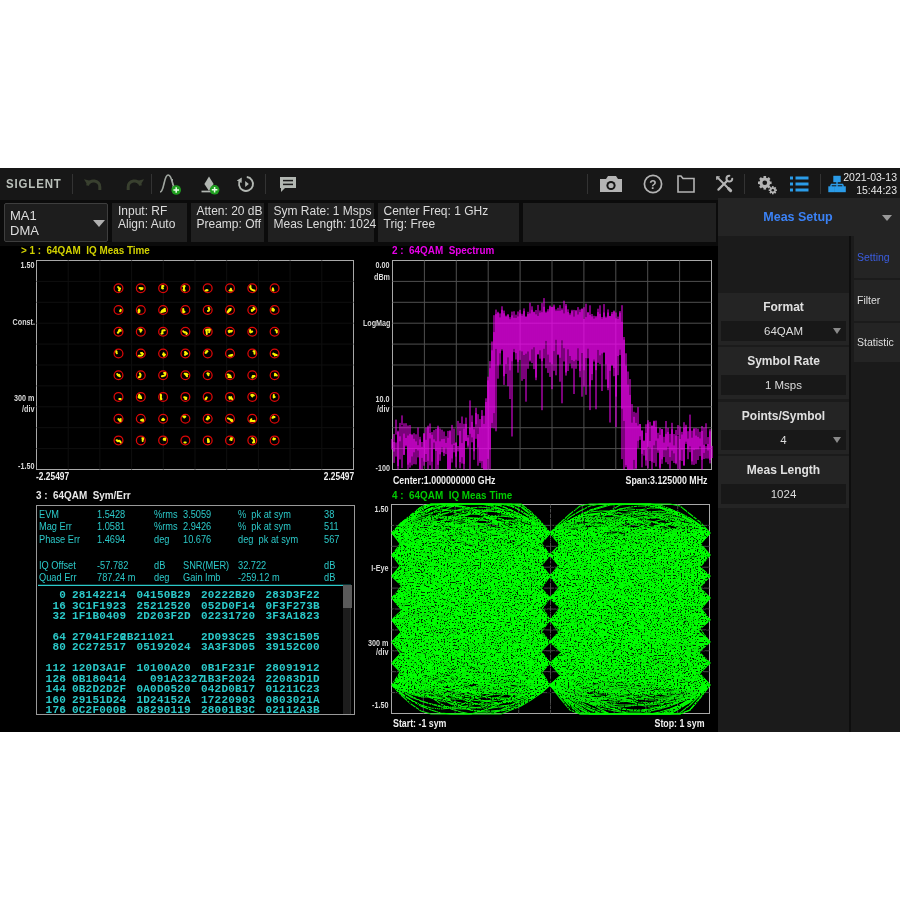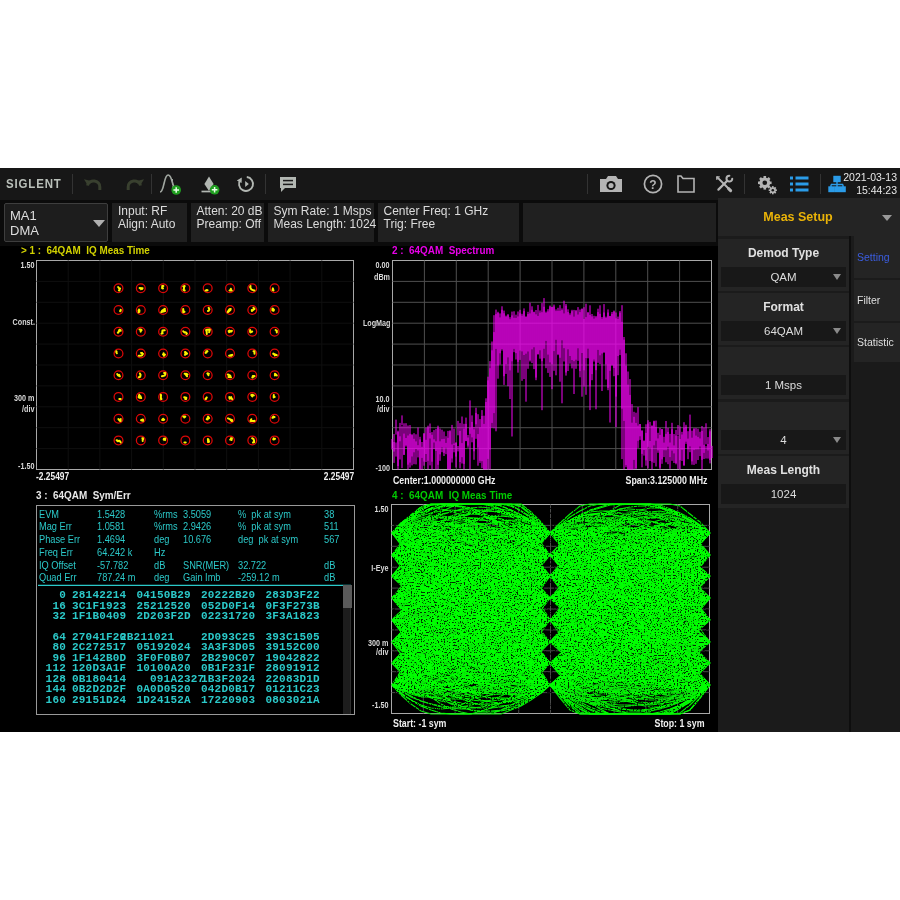--- a/index.html
+++ b/index.html
@@ -8,21 +8,21 @@
 #tb{position:absolute;left:0;top:0;width:900px;height:32px;background:#171717}
 #logo{position:absolute;left:6px;top:8px;font:700 13.5px "Liberation Sans",sans-serif;letter-spacing:1px;color:#bac0ba;transform:scaleX(.85);transform-origin:0 50%}
 .tsep{position:absolute;top:6px;width:1px;height:20px;background:#333}
 #date{position:absolute;right:3px;top:3px;text-align:right;font:400 10.5px "Liberation Sans",sans-serif;line-height:13px;color:#e8e8e8}
 #mb{position:absolute;left:0;top:32px;width:719px;height:46px;background:#0b0b0b}
 .mc{position:absolute;top:3px;height:39px;background:#202020;color:#dcdcdc;font:400 12px "Liberation Sans",sans-serif;line-height:13px;padding:2px 0 0 6px;white-space:nowrap}
 #ma1{position:absolute;left:4px;top:3px;width:104px;height:39px;background:#1d1d1d;border:1px solid #3e3e3e;border-radius:2px;color:#ddd;font:400 13px "Liberation Sans",sans-serif;line-height:15px;padding:4px 0 0 5px}
 #ma1 .arr{position:absolute;left:88px;top:16px;width:0;height:0;border-left:6px solid transparent;border-right:6px solid transparent;border-top:7px solid #b0b0b0}
 #rp{position:absolute;left:718px;top:30px;width:182px;height:534px;background:#1b1b1b}
 #rph{position:absolute;left:0;top:0;width:182px;height:38px;background:#242424}
-#rpht{position:absolute;left:0;top:0;width:160px;text-align:center;font:700 12.5px "Liberation Sans",sans-serif;line-height:38px;color:#eab308}
+#rpht{position:absolute;left:0;top:0;width:160px;text-align:center;font:700 12.5px "Liberation Sans",sans-serif;line-height:38px;color:#3b82f6}
 #rpha{position:absolute;left:164px;top:17px;width:0;height:0;border-left:5px solid transparent;border-right:5px solid transparent;border-top:6px solid #999}
 .rb{position:absolute;left:0;width:131px;height:52px;background:#242424}
 .rbl{position:absolute;left:0;top:2px;width:131px;text-align:center;font:700 12px "Liberation Sans",sans-serif;line-height:25px;color:#e0e0e0}
 .rbv{position:absolute;left:3px;right:3px;top:28px;height:20px;background:#181818;text-align:center;font:400 11.5px "Liberation Sans",sans-serif;line-height:20px;color:#dcdcdc}
 .va{position:absolute;right:5px;top:7px;width:0;height:0;border-left:4.5px solid transparent;border-right:4.5px solid transparent;border-top:6px solid #8a8a8a}
 .tab{position:absolute;left:136px;width:49px;background:#242424;font:400 10.5px "Liberation Sans",sans-serif;color:#dfdfdf;padding-left:3px}
 #tgap{position:absolute;left:131px;top:38px;width:2px;height:496px;background:#0e0e0e}
 #tbot{position:absolute;left:133px;top:164px;width:49px;height:370px;background:#1a1a1a}
 .ptitle{position:absolute;font:700 11px "Liberation Sans",sans-serif;line-height:13px;letter-spacing:0;transform:scaleX(.9);transform-origin:0 50%}
 .al{position:absolute;font:700 9px "Liberation Sans",sans-serif;line-height:10px;color:#d8d8d8;transform:scaleX(.8);transform-origin:100% 50%}
@@ -314,32 +314,30 @@
 <div class="mc" style="left:267.5px;width:106px">Sym Rate: 1 Msps<br>Meas Length: 1024</div>
 <div class="mc" style="left:377.5px;width:141px">Center Freq: 1 GHz<br>Trig: Free</div>
 <div class="mc" style="left:522.5px;width:193.5px"></div>
 </div>
 
 <div id="rp">
 <div id="rph">
         <div id="rpht">Meas Setup</div>
         <div id="rpha"></div>
       </div>
-<div class="rb" style="top:41px">
-        <div class="rbl">Demod Type</div>
-        <div class="rbv">QAM<div class="va"></div></div>
-      </div>
 <div class="rb" style="top:95.2px">
         <div class="rbl">Format</div>
         <div class="rbv">64QAM<div class="va"></div></div>
       </div>
 <div class="rb" style="top:149.4px">
+        <div class="rbl">Symbol Rate</div>
         <div class="rbv">1 Msps</div>
       </div>
 <div class="rb" style="top:203.6px">
+        <div class="rbl">Points/Symbol</div>
         <div class="rbv">4<div class="va"></div></div>
       </div>
 <div class="rb" style="top:257.8px">
         <div class="rbl">Meas Length</div>
         <div class="rbv">1024</div>
       </div>
 <div id="tgap"></div>
 <div class="tab" style="top:38px;height:42px;line-height:42px;color:#3b5de0">Setting</div>
 <div class="tab" style="top:82px;height:40.5px;line-height:40.5px">Filter</div>
 <div class="tab" style="top:124.5px;height:39.5px;line-height:39.5px">Statistic</div>
@@ -393,28 +391,20 @@
       <span style="left:324px">511</span>
     </div>
     <div class="str" style="top:365.1px">
       <span style="left:39px">Phase Err</span>
       <span style="left:97px">1.4694</span>
       <span style="left:154px">deg</span>
       <span style="left:183px">10.676</span>
       <span style="left:238px">deg&nbsp; pk at sym</span>
       <span style="left:324px">567</span>
     </div>
-    <div class="str" style="top:377.9px">
-      <span style="left:39px">Freq Err</span>
-      <span style="left:97px">64.242 k</span>
-      <span style="left:154px">Hz</span>
-      <span style="left:183px"></span>
-      <span style="left:238px"></span>
-      <span style="left:324px"></span>
-    </div>
     <div class="str" style="top:390.6px">
       <span style="left:39px">IQ Offset</span>
       <span style="left:97px">-57.782</span>
       <span style="left:154px">dB</span>
       <span style="left:183px">SNR(MER)</span>
       <span style="left:238px">32.722</span>
       <span style="left:324px">dB</span>
     </div>
     <div class="str" style="top:403.4px">
       <span style="left:39px">Quad Err</span>
@@ -452,27 +442,20 @@
       <span class="hx" style="left:201px">2D093C25</span>
       <span class="hx" style="left:265.5px">393C1505</span>
     </div>
     <div class="hxr" style="top:473.4px">
       <span class="hxi">80</span>
       <span class="hx" style="left:72px">2C272517</span>
       <span class="hx" style="left:136.5px">05192024</span>
       <span class="hx" style="left:201px">3A3F3D05</span>
       <span class="hx" style="left:265.5px">39152C00</span>
     </div>
-    <div class="hxr" style="top:483.8px">
-      <span class="hxi">96</span>
-      <span class="hx" style="left:72px">1F142B0D</span>
-      <span class="hx" style="left:136.5px">3F0F0B07</span>
-      <span class="hx" style="left:201px">2B290C07</span>
-      <span class="hx" style="left:265.5px">19042822</span>
-    </div>
     <div class="hxr" style="top:494.3px">
       <span class="hxi">112</span>
       <span class="hx" style="left:72px">120D3A1F</span>
       <span class="hx" style="left:136.5px">10100A20</span>
       <span class="hx" style="left:201px">0B1F231F</span>
       <span class="hx" style="left:265.5px">28091912</span>
     </div>
     <div class="hxr" style="top:504.8px">
       <span class="hxi">128</span>
       <span class="hx" style="left:72px">0B180414</span>
@@ -487,15 +470,22 @@
       <span class="hx" style="left:201px">042D0B17</span>
       <span class="hx" style="left:265.5px">01211C23</span>
     </div>
     <div class="hxr" style="top:525.7px">
       <span class="hxi">160</span>
       <span class="hx" style="left:72px">29151D24</span>
       <span class="hx" style="left:136.5px">1D24152A</span>
       <span class="hx" style="left:201px">17220903</span>
       <span class="hx" style="left:265.5px">0803021A</span>
     </div>
+    <div class="hxr" style="top:536.2px">
+      <span class="hxi">176</span>
+      <span class="hx" style="left:72px">0C2F000B</span>
+      <span class="hx" style="left:136.5px">08290119</span>
+      <span class="hx" style="left:201px">28001B3C</span>
+      <span class="hx" style="left:265.5px">02112A3B</span>
+    </div>
 <div id="sbt"></div>
 <div id="sbh"></div>
 </div>
 
 </body></html>

